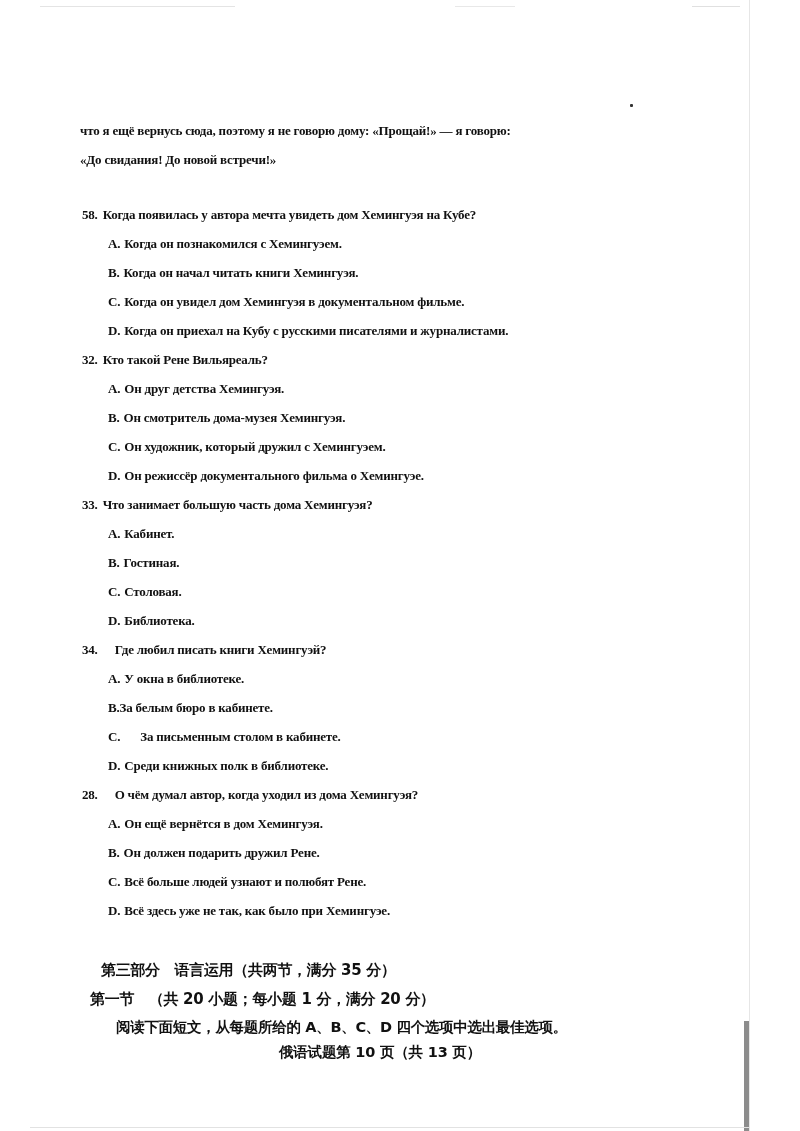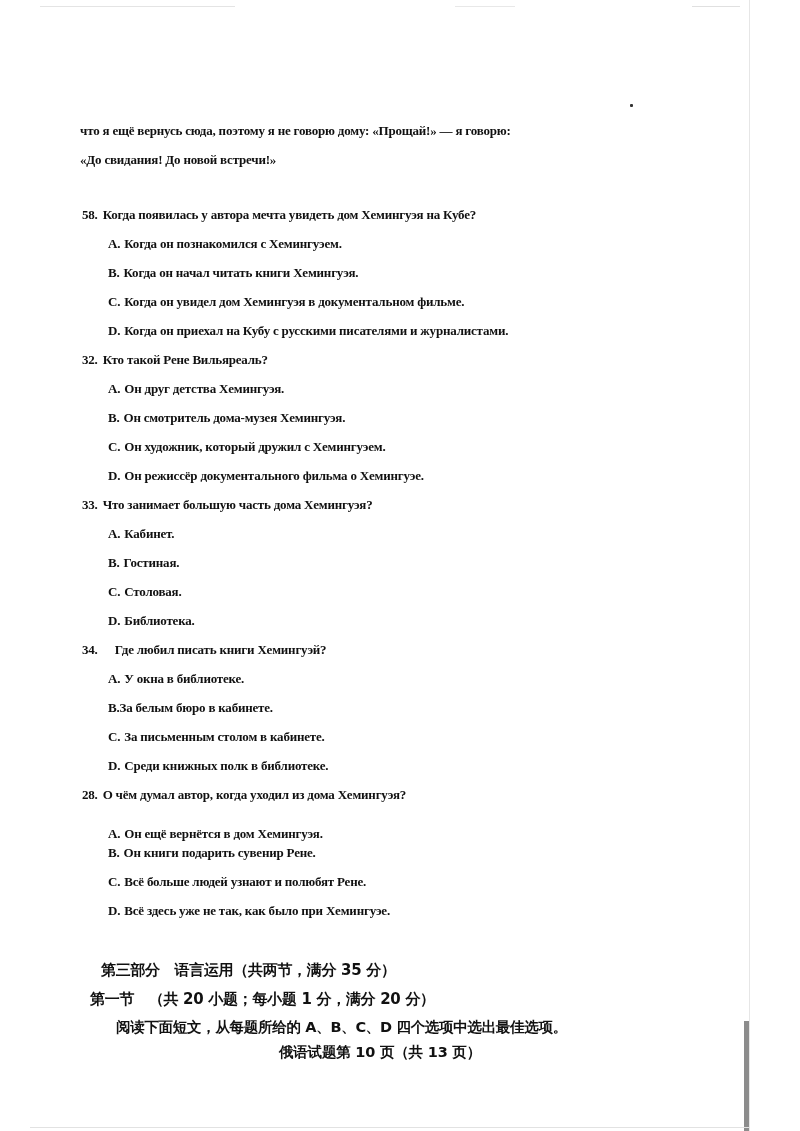--- a/index.html
+++ b/index.html
@@ -58,27 +58,27 @@
       <div class="line q" style="top: 495px;"><span>33.</span><span style="margin-left: 5px;">Что занимает большую часть дома Хемингуэя?</span></div>
       <div class="line opt" style="top: 524px;"><span>A.</span><span style="margin-left: 4px;">Кабинет.</span></div>
       <div class="line opt" style="top: 553px;"><span>B.</span><span style="margin-left: 4px;">Гостиная.</span></div>
       <div class="line opt" style="top: 582px;"><span>C.</span><span style="margin-left: 4px;">Столовая.</span></div>
       <div class="line opt" style="top: 611px;"><span>D.</span><span style="margin-left: 4px;">Библиотека.</span></div>
     </div>
     <div>
       <div class="line q" style="top: 640px;"><span>34.</span><span style="margin-left: 17px;">Где любил писать книги Хемингуэй?</span></div>
       <div class="line opt" style="top: 669px;"><span>A.</span><span style="margin-left: 4px;">У окна в библиотеке.</span></div>
       <div class="line opt" style="top: 698px;"><span>B.</span><span style="">За белым бюро в кабинете.</span></div>
-      <div class="line opt" style="top: 727px;"><span>C.</span><span style="margin-left: 4px;">За письменным столом в кабинете.</span></div>
+      <div class="line opt" style="top: 727px;"><span>C.</span><span style="margin-left: 20px;">За письменным столом в кабинете.</span></div>
       <div class="line opt" style="top: 756px;"><span>D.</span><span style="margin-left: 4px;">Среди книжных полк в библиотеке.</span></div>
     </div>
     <div>
-      <div class="line q" style="top: 785px;"><span>28.</span><span style="margin-left: 5px; text-align: center;">О чём думал автор, когда уходил из дома Хемингуэя?</span></div>
-      <div class="line opt" style="top: 814px; margin-top: 10px;"><span>A.</span><span style="margin-left: 4px;">Он ещё вернётся в дом Хемингуэя.</span></div>
-      <div class="line opt" style="top: 843px;"><span>B.</span><span style="margin-left: 4px;">Он книги подарить сувенир Рене.</span></div>
+      <div class="line q" style="top: 785px;"><span>28.</span><span style="margin-left: 17px; text-align: center;">О чём думал автор, когда уходил из дома Хемингуэя?</span></div>
+      <div class="line opt" style="top: 814px;"><span>A.</span><span style="margin-left: 4px;">Он ещё вернётся в дом Хемингуэя.</span></div>
+      <div class="line opt" style="top: 843px;"><span>B.</span><span style="margin-left: 4px;">Он должен подарить дружил Рене.</span></div>
       <div class="line opt" style="top: 872px;"><span>C.</span><span style="margin-left: 4px;">Всё больше людей узнают и полюбят Рене.</span></div>
       <div class="line opt" style="top: 901px;"><span>D.</span><span style="margin-left: 4px;">Всё здесь уже не так, как было при Хемингуэе.</span></div>
     </div>
   </div>
 
 <div>
   <div class="line cn" style="top:960px; left:101px;">第三部分　语言运用（共两节，满分 35 分）</div>
   <div class="line cn" style="top:989px; left:90px;">第一节　（共 20 小题；每小题 1 分，满分 20 分）</div>
   <div class="line cn-instr" style="top:1017px; left:116px;">阅读下面短文，从每题所给的 A、B、C、D 四个选项中选出最佳选项。</div>
 </div>

